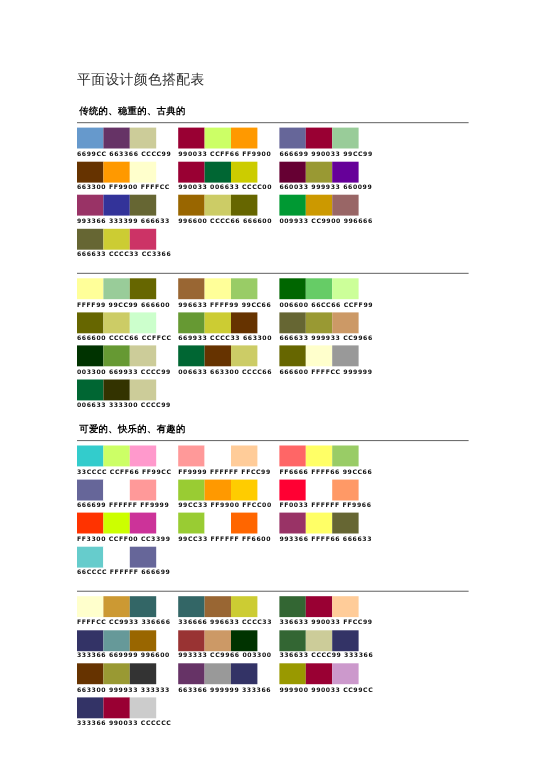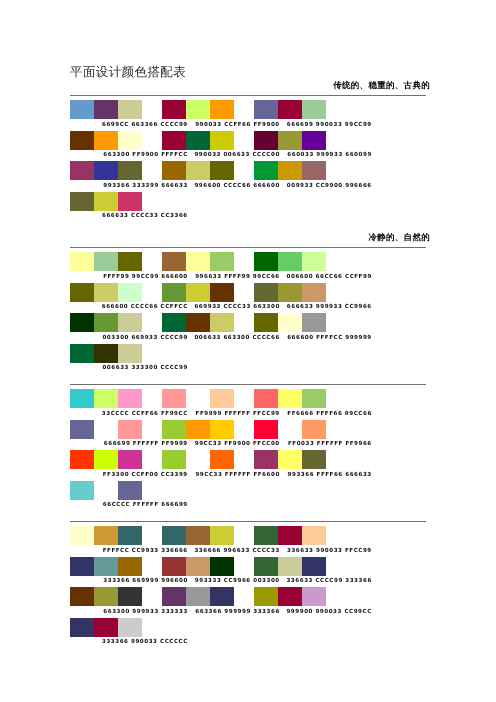--- a/index.html
+++ b/index.html
@@ -26,23 +26,22 @@
     top: 56px;
     font-size: 12.5px;
     font-weight: normal;
     color: #2b2b2b;
     letter-spacing: 0.4px;
     font-family: "DejaVu Serif", serif;
   }
   .content {
     position: absolute;
     left: 70px;
-    top: 80px;
+    top: 96px;
     width: 360px;
-    text-align: right;
   }
   .section {
     margin-bottom: 10px;
   }
   .section-header {
     font-size: 8.5px;
     font-weight: bold;
     color: #000000;
     letter-spacing: 0.3px;
     margin: 0 0 3px 2px;
@@ -173,21 +172,20 @@
             <div class="swatch-row">
               <div class="swatch" style="background: rgb(102, 102, 51);"></div>
               <div class="swatch" style="background: rgb(204, 204, 51);"></div>
               <div class="swatch" style="background: rgb(204, 51, 102);"></div>
             </div>
             <div class="combo-label">666633 CCCC33 CC3366</div>
           </div>
         </div>
       </div>
       <div class="section">
-        <div class="section-header">冷静的、自然的</div>
         <div class="section-rule"></div>
         <div class="combo-grid">
           <div class="combo">
             <div class="swatch-row">
               <div class="swatch" style="background: rgb(255, 255, 153);"></div>
               <div class="swatch" style="background: rgb(153, 204, 153);"></div>
               <div class="swatch" style="background: rgb(102, 102, 0);"></div>
             </div>
             <div class="combo-label">FFFF99 99CC99 666600</div>
           </div>
@@ -259,20 +257,21 @@
             <div class="swatch-row">
               <div class="swatch" style="background: rgb(0, 102, 51);"></div>
               <div class="swatch" style="background: rgb(51, 51, 0);"></div>
               <div class="swatch" style="background: rgb(204, 204, 153);"></div>
             </div>
             <div class="combo-label">006633 333300 CCCC99</div>
           </div>
         </div>
       </div>
       <div class="section">
+        <div class="section-header">可爱的、快乐的、有趣的</div>
         <div class="section-rule"></div>
         <div class="combo-grid">
           <div class="combo">
             <div class="swatch-row">
               <div class="swatch" style="background: rgb(51, 204, 204);"></div>
               <div class="swatch" style="background: rgb(204, 255, 102);"></div>
               <div class="swatch" style="background: rgb(255, 153, 204);"></div>
             </div>
             <div class="combo-label">33CCCC CCFF66 FF99CC</div>
           </div>

